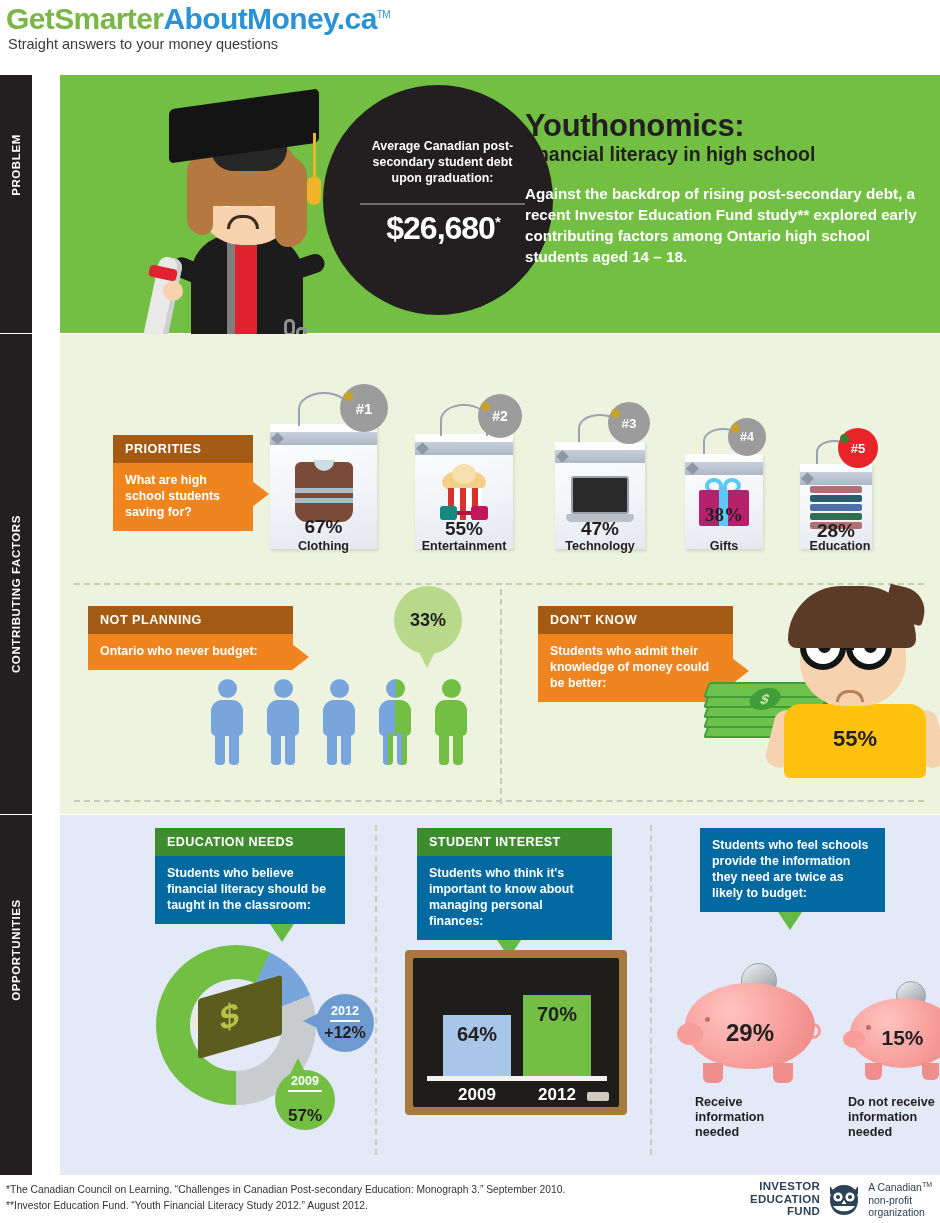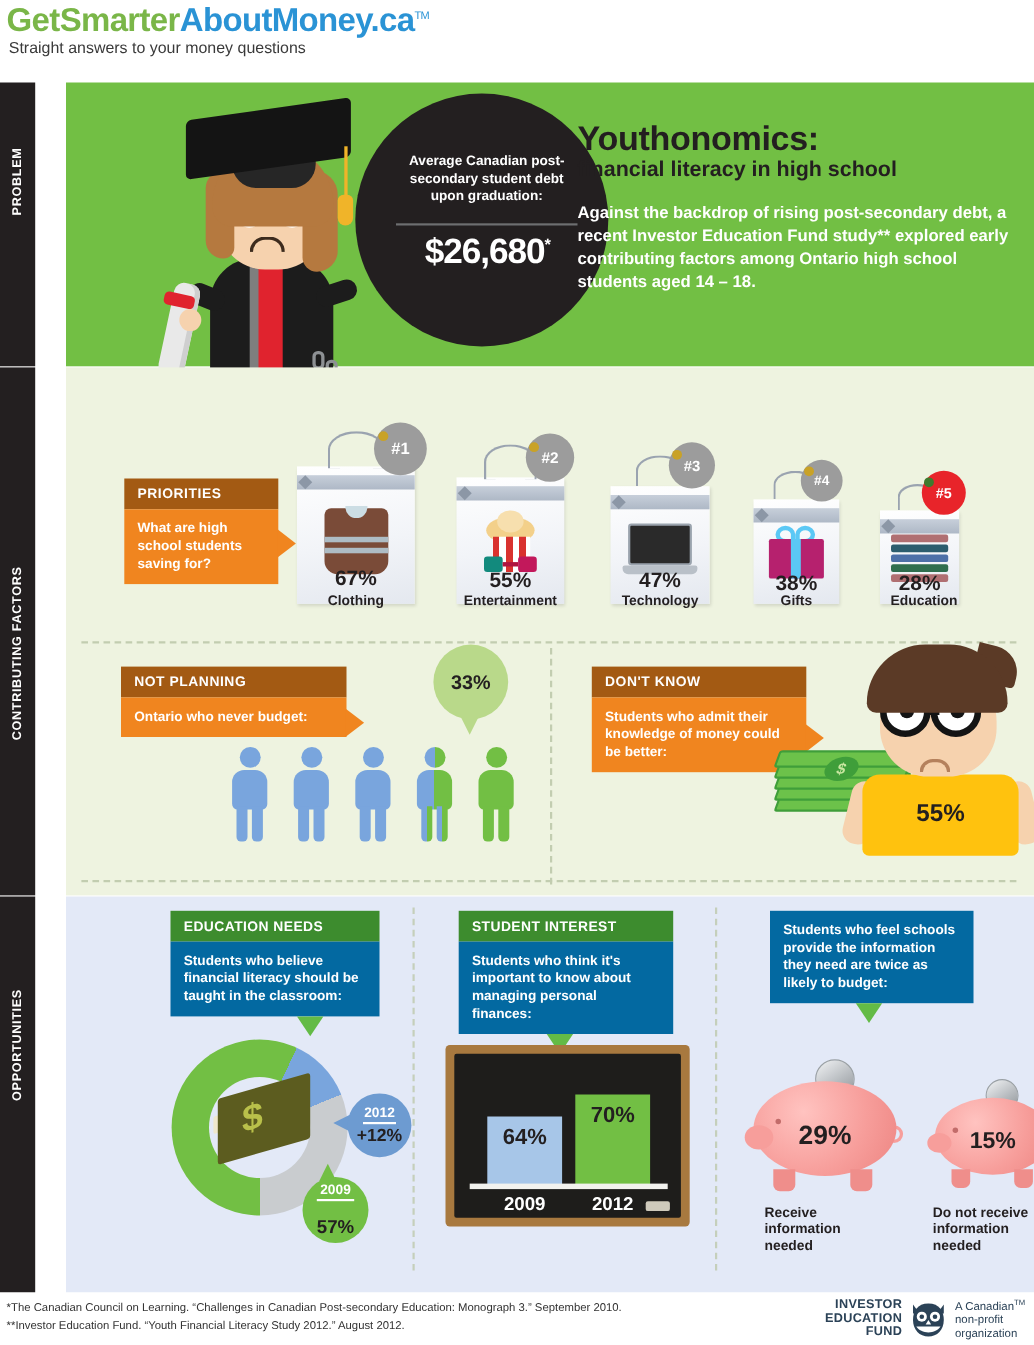--- a/index.html
+++ b/index.html
@@ -78,21 +78,21 @@
   
   #sec-factors { position:absolute; left:60px; top:334px; width:880px; height:480px; background:#eef3e0; }
 
   
   .callout { position:absolute; }
   .co-head { background:#a35a13; color:#fff; font-size:12.6px; font-weight:bold; letter-spacing:.5px; padding:7px 12px; }
   .co-body { background:#f0851f; color:#fff; font-size:12.4px; font-weight:bold; line-height:16px; padding:9px 12px 11px 12px; position:relative; }
   .co-arrow-r { position:absolute; right:-16px; top:18px; width:0;height:0;
                 border-top:13px solid transparent; border-bottom:13px solid transparent; border-left:17px solid #f0851f; }
   #callout-priorities { left:53px; top:101px; width:140px; }
-  #callout-notplanning { left:50px; top:272px; width:205px; }
+  #callout-notplanning { left:28px; top:272px; width:205px; }
   #callout-notplanning .co-arrow-r { top:10px; }
   #callout-dontknow { left:478px; top:272px; width:195px; }
   #callout-dontknow .co-arrow-r { top:24px; }
 
   
   .bag { position:absolute; background:linear-gradient(170deg,#ffffff 0%,#f2f4f8 55%,#e4e8ef 100%); box-shadow:1px 2px 3px rgba(0,0,0,.12); }
   .bag-flap { position:absolute; left:0; top:8px; width:100%; height:13px; background:linear-gradient(#c7cfda,#aeb8c6); }
   .bag-flap:after { content:''; position:absolute; left:3px; top:2px; width:9px;height:9px; background:#8c97a6; transform:rotate(45deg);}
   .bag-handle { position:absolute; border:2.5px solid #9aa3b0; border-bottom:none; border-radius:50% 50% 0 0; background:transparent; }
   .bag-pct { position:absolute; left:0; width:100%; text-align:center; font-size:19px; font-weight:bold; color:#231f20; }
@@ -367,21 +367,21 @@
   <div class="bag-name" style="left:478px; top:205px; width:124px;">Technology</div>
 
   <div class="bag" style="left:625px; top:120px; width:78px; height:95px;">
     <div class="bag-flap"></div>
     <div class="icon-gift" style="left:14px; top:26px;">
       <span class="gf-bow-l"></span>
       <span class="gf-bow-r"></span>
       <span class="gf-box"></span>
       <span class="gf-ribv"></span>
     </div>
-    <div class="bag-pct" style="top:66px;">38%</div>
+    <div class="bag-pct" style="top:50px;font-family:Liberation Serif, serif;">38%</div>
   </div>
   <div class="bag-handle" style="left:643px; top:94px; width:40px; height:26px;"></div>
   <div class="tag tag-gray" style="left:668px; top:84px; width:38px; height:38px; font-size:12.5px;">
       <span>#4</span>
     </div>
   <div class="tag-knot" style="left:671px; top:90px;"></div>
   <div class="bag-name" style="left:608px; top:205px; width:112px;">Gifts</div>
 
   <div class="bag" style="left:740px; top:130px; width:72px; height:85px;">
     <div class="bag-flap"></div>

